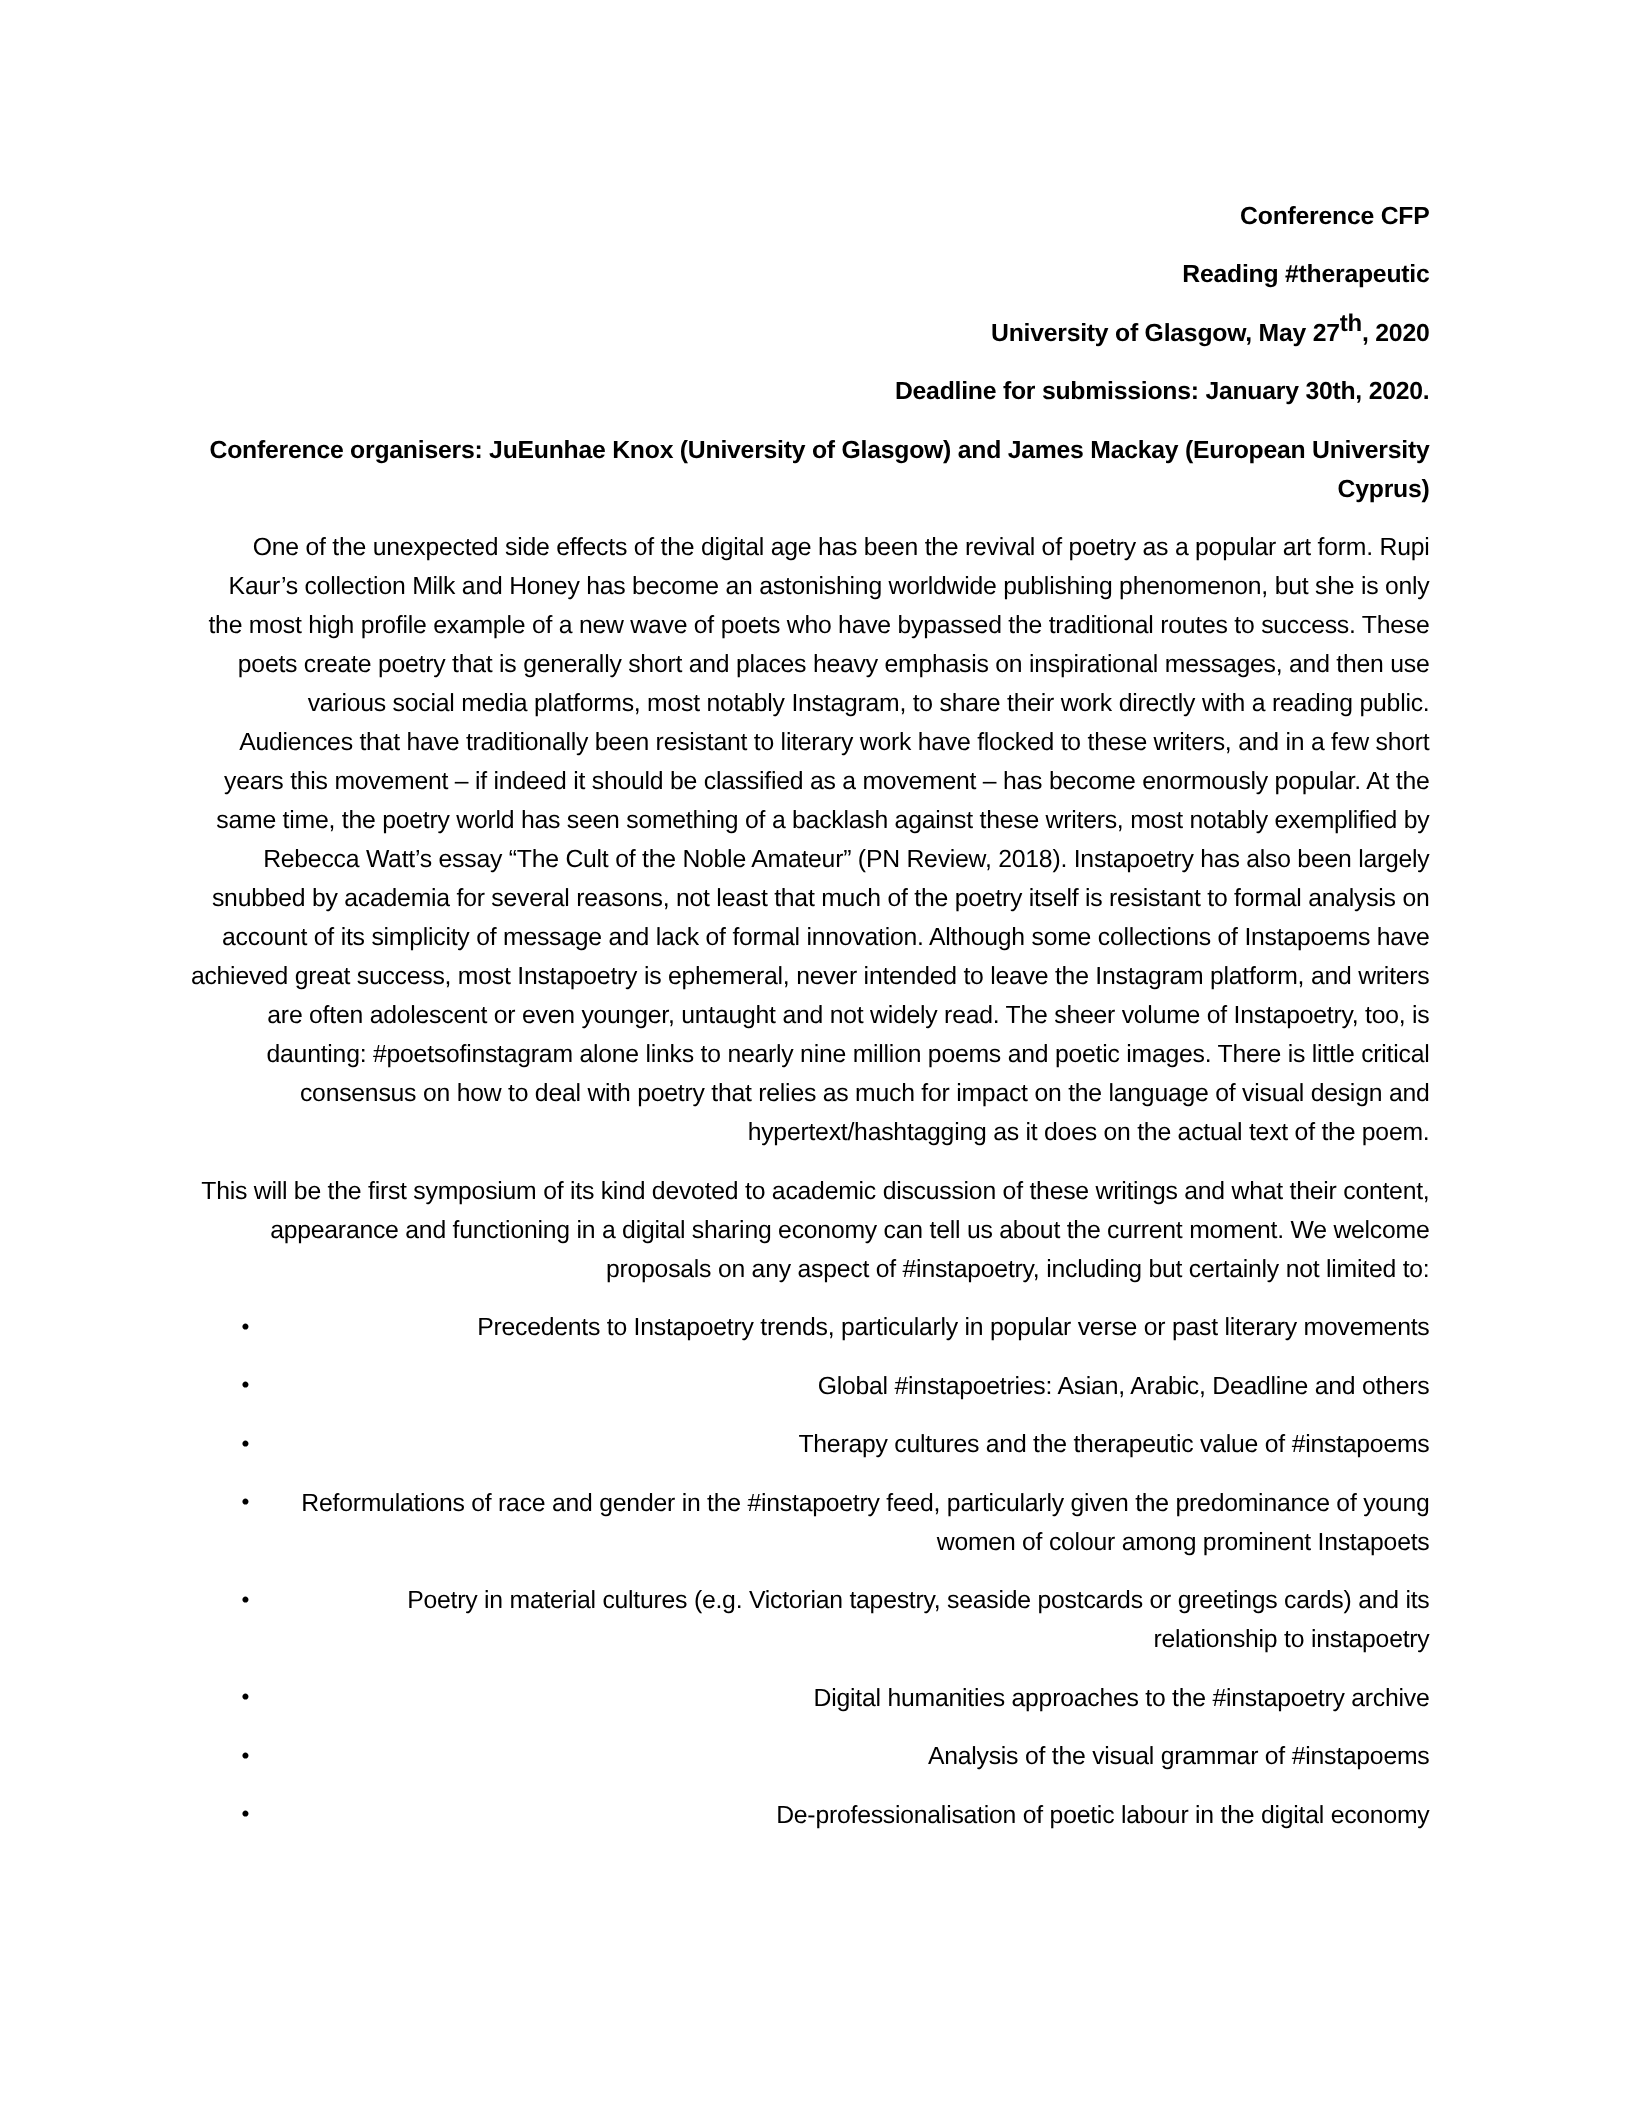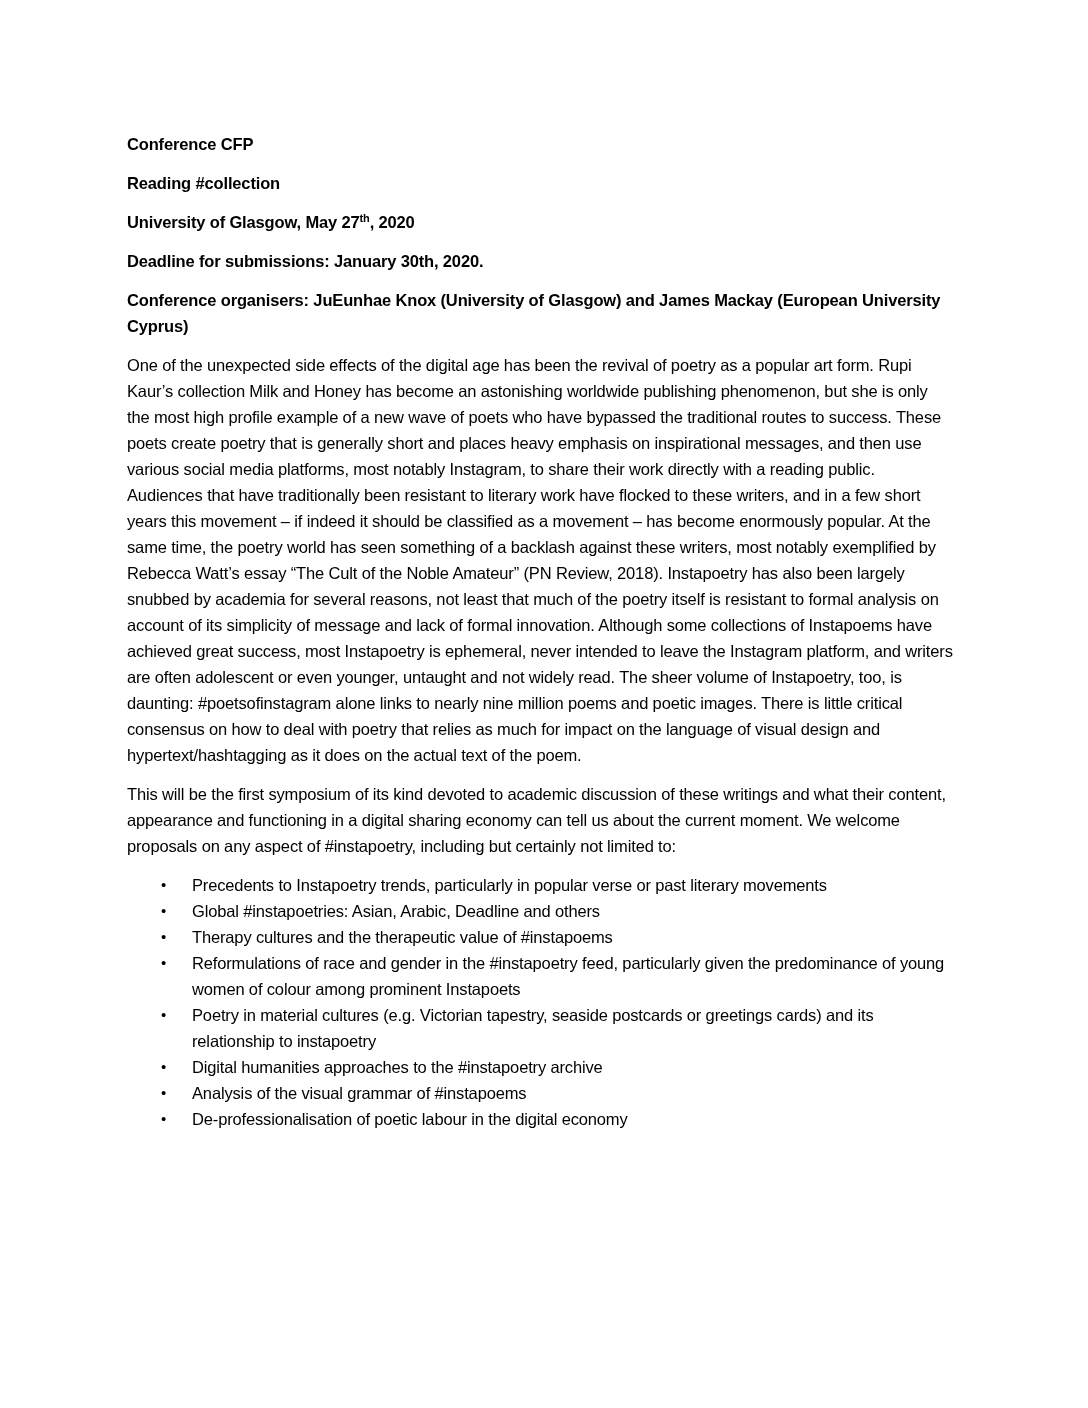--- a/index.html
+++ b/index.html
@@ -19,53 +19,55 @@
     top: 131px;
     width: 826px;
     font-family: "Liberation Sans", sans-serif;
     font-size: 16.5px;
     line-height: 26px;
     color: #000000;
     letter-spacing: -0.15px;
   }
   .doc-block {
     margin: 0 0 13px 0;
+    text-align: right;
   }
   .doc-heading {
     font-weight: bold;
   }
   .seg-italic { }
   .seg-sup {
     vertical-align: super;
-    font-size: 11px;
+    font-size: 16px;
     line-height: 0;
   }
   ul.doc-list {
     list-style: none;
     margin: 0 0 13px 0;
     padding: 0;
   }
   ul.doc-list li {
     position: relative;
     padding-left: 65px;
+    margin-top: 13px;
   }
   ul.doc-list li::before {
     content: "\2022";
     position: absolute;
     left: 34px;
     top: 0;
     font-size: 15px;
   }
 </style>
 </head>
 <body>
 
 <div class="doc-page">
     <div class="doc-block doc-heading"><span>Conference CFP</span></div>
-    <div class="doc-block doc-heading"><span>Reading #collection</span></div>
+    <div class="doc-block doc-heading"><span>Reading #therapeutic</span></div>
     <div class="doc-block doc-heading"><span>University of Glasgow, May 27</span><span class="seg-sup">th</span><span>, 2020</span></div>
     <div class="doc-block doc-heading"><span>Deadline for submissions: January 30th, 2020.</span></div>
     <div class="doc-block doc-heading"><span>Conference organisers: JuEunhae Knox (University of Glasgow) and James Mackay (European University Cyprus)</span></div>
     <div class="doc-block"><span>One of the unexpected side effects of the digital age has been the revival of poetry as a popular art form. Rupi Kaur’s collection </span><span class="seg-italic">Milk and Honey</span><span> has become an astonishing worldwide publishing phenomenon, but she is only the most high profile example of a new wave of poets who have bypassed the traditional routes to success. These poets create poetry that is generally short and places heavy emphasis on inspirational messages, and then use various social media platforms, most notably Instagram, to share their work directly with a reading public. Audiences that have traditionally been resistant to literary work have flocked to these writers, and in a few short years this movement – if indeed it should be classified as a movement – has become enormously popular. At the same time, the poetry world has seen something of a backlash against these writers, most notably exemplified by Rebecca Watt’s essay “The Cult of the Noble Amateur” (</span><span class="seg-italic">PN Review</span><span>, 2018). Instapoetry has also been largely snubbed by academia for several reasons, not least that much of the poetry itself is resistant to formal analysis on account of its simplicity of message and lack of formal innovation. Although some collections of Instapoems have achieved great success, most Instapoetry is ephemeral, never intended to leave the Instagram platform, and writers are often adolescent or even younger, untaught and not widely read. The sheer volume of Instapoetry, too, is daunting: #poetsofinstagram alone links to nearly nine million poems and poetic images. There is little critical consensus on how to deal with poetry that relies as much for impact on the language of visual design and hypertext/hashtagging as it does on the actual text of the poem.</span></div>
     <div class="doc-block"><span>This will be the first symposium of its kind devoted to academic discussion of these writings and what their content, appearance and functioning in a digital sharing economy can tell us about the current moment. We welcome proposals on any aspect of #instapoetry, including but certainly not limited to:</span></div>
     <ul class="doc-list doc-block">
       <li>Precedents to Instapoetry trends, particularly in popular verse or past literary movements</li>
       <li>Global #instapoetries: Asian, Arabic, Deadline and others</li>
       <li>Therapy cultures and the therapeutic value of #instapoems</li>
       <li>Reformulations of race and gender in the #instapoetry feed, particularly given the predominance of young women of colour among prominent Instapoets</li>

